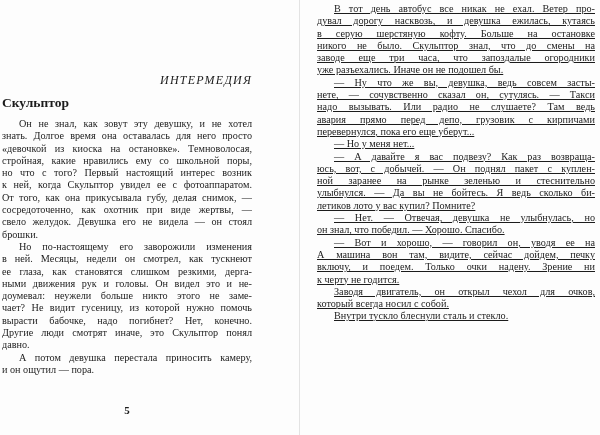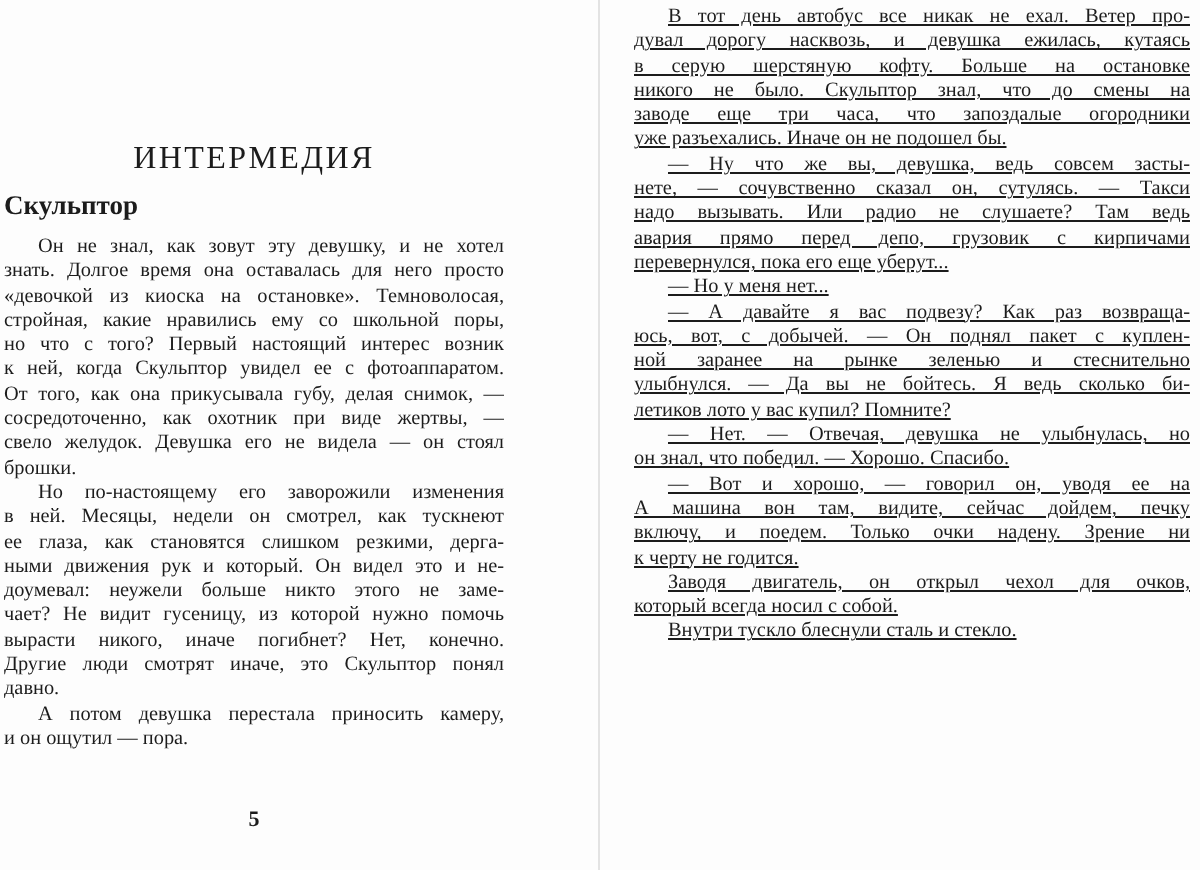--- a/index.html
+++ b/index.html
@@ -27,22 +27,23 @@
     height: 435px;
     background: var(--gutter-line, #e3e3e3);
   }
   .left-block {
     position: absolute;
     left: 2px;
     top: 74px;
     width: 250px;
   }
   .section-title {
-    text-align: center;
-    font-size: 16px;
+    text-align: right;
+    font-style: italic;
+    font-size: 12px;
     line-height: 12px;
     letter-spacing: 1.2px;
   }
   .chapter-title {
     text-align: left;
     font-weight: bold;
     font-size: 13.5px;
     line-height: 14px;
     margin-top: 10px;
   }
@@ -97,24 +98,24 @@
         <div class="line">стройная, какие нравились ему со школьной поры,</div>
         <div class="line">но что с того? Первый настоящий интерес возник</div>
         <div class="line">к ней, когда Скульптор увидел ее с фотоаппаратом.</div>
         <div class="line">От того, как она прикусывала губу, делая снимок, —</div>
         <div class="line">сосредоточенно, как охотник при виде жертвы, —</div>
         <div class="line">свело желудок. Девушка его не видела — он стоял</div>
         <div class="line last">брошки.</div>
         <div class="line first">Но по-настоящему его заворожили изменения</div>
         <div class="line">в ней. Месяцы, недели он смотрел, как тускнеют</div>
         <div class="line">ее глаза, как становятся слишком резкими, дерга-</div>
-        <div class="line">ными движения рук и который. Он видел это и не-</div>
+        <div class="line">ными движения рук и головы. Он видел это и не-</div>
         <div class="line">доумевал: неужели больше никто этого не заме-</div>
         <div class="line">чает? Не видит гусеницу, из которой нужно помочь</div>
-        <div class="line">вырасти никого, иначе погибнет? Нет, конечно.</div>
+        <div class="line">вырасти бабочке, надо погибнет? Нет, конечно.</div>
         <div class="line">Другие люди смотрят иначе, это Скульптор понял</div>
         <div class="line last">давно.</div>
         <div class="line first">А потом девушка перестала приносить камеру,</div>
         <div class="line last">и он ощутил — пора.</div>
       </div>
   </div>
 
   <div class="page-number">5</div>
 
   <div class="gutter"></div>

